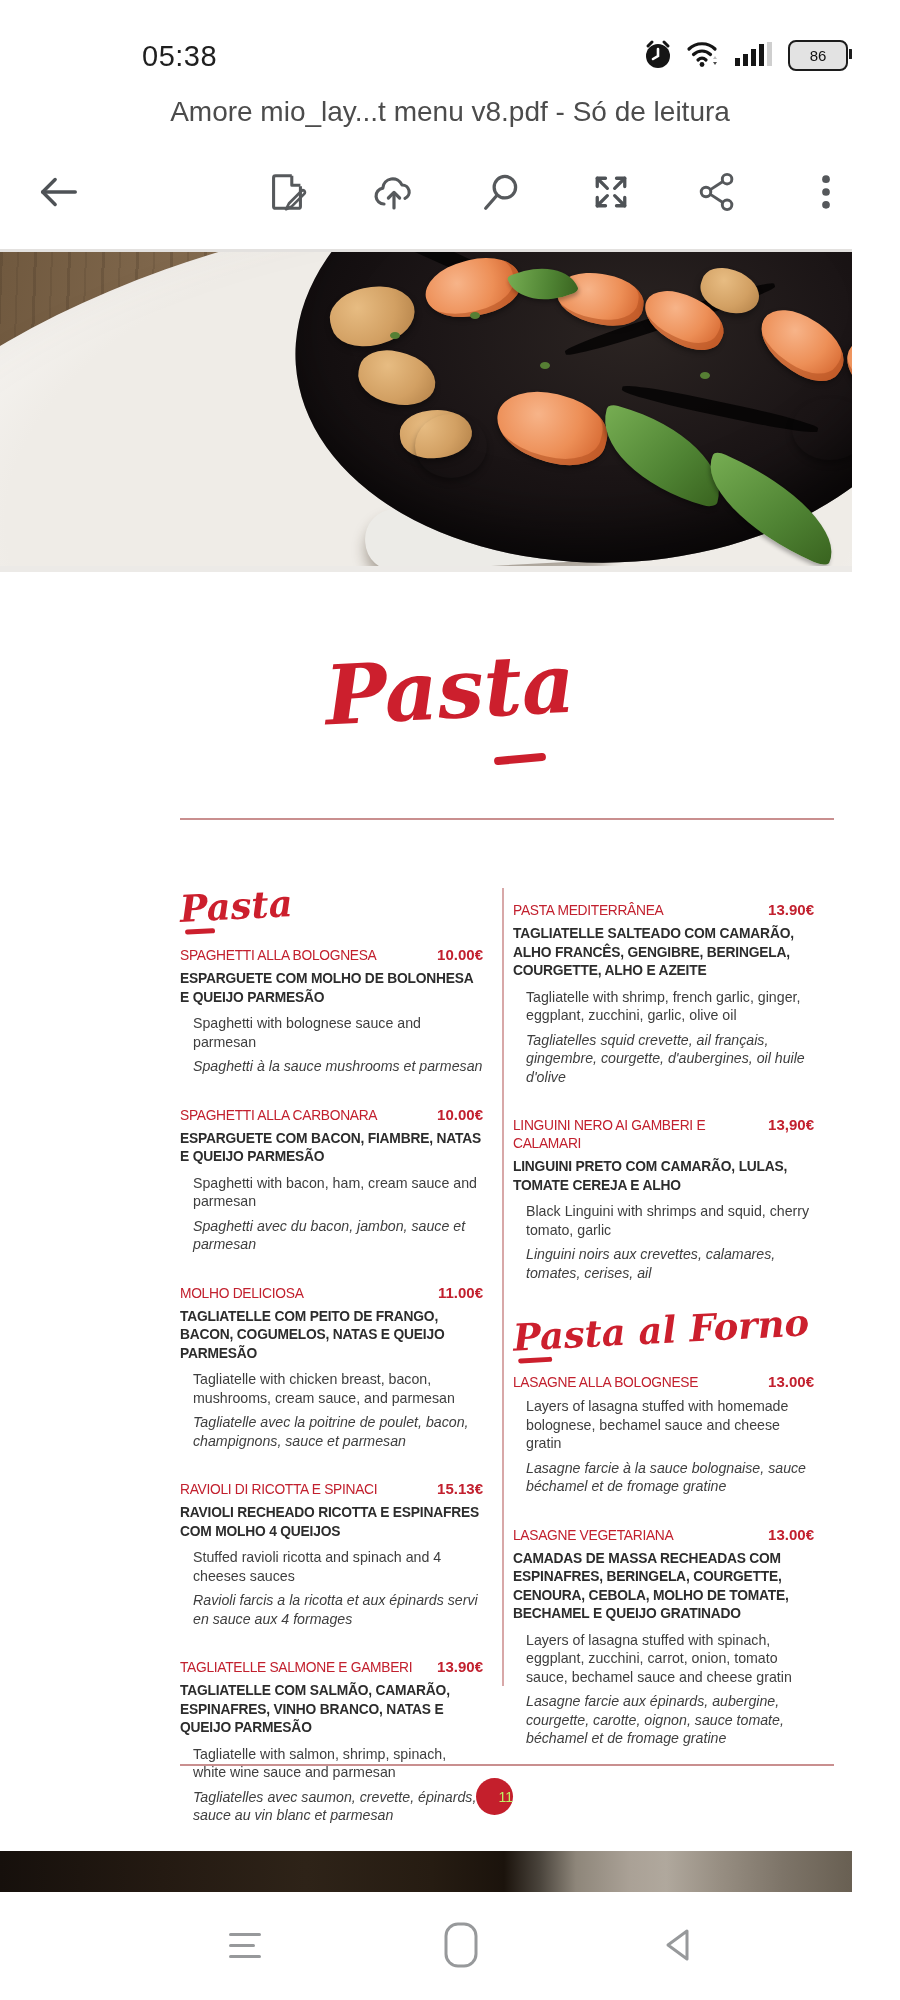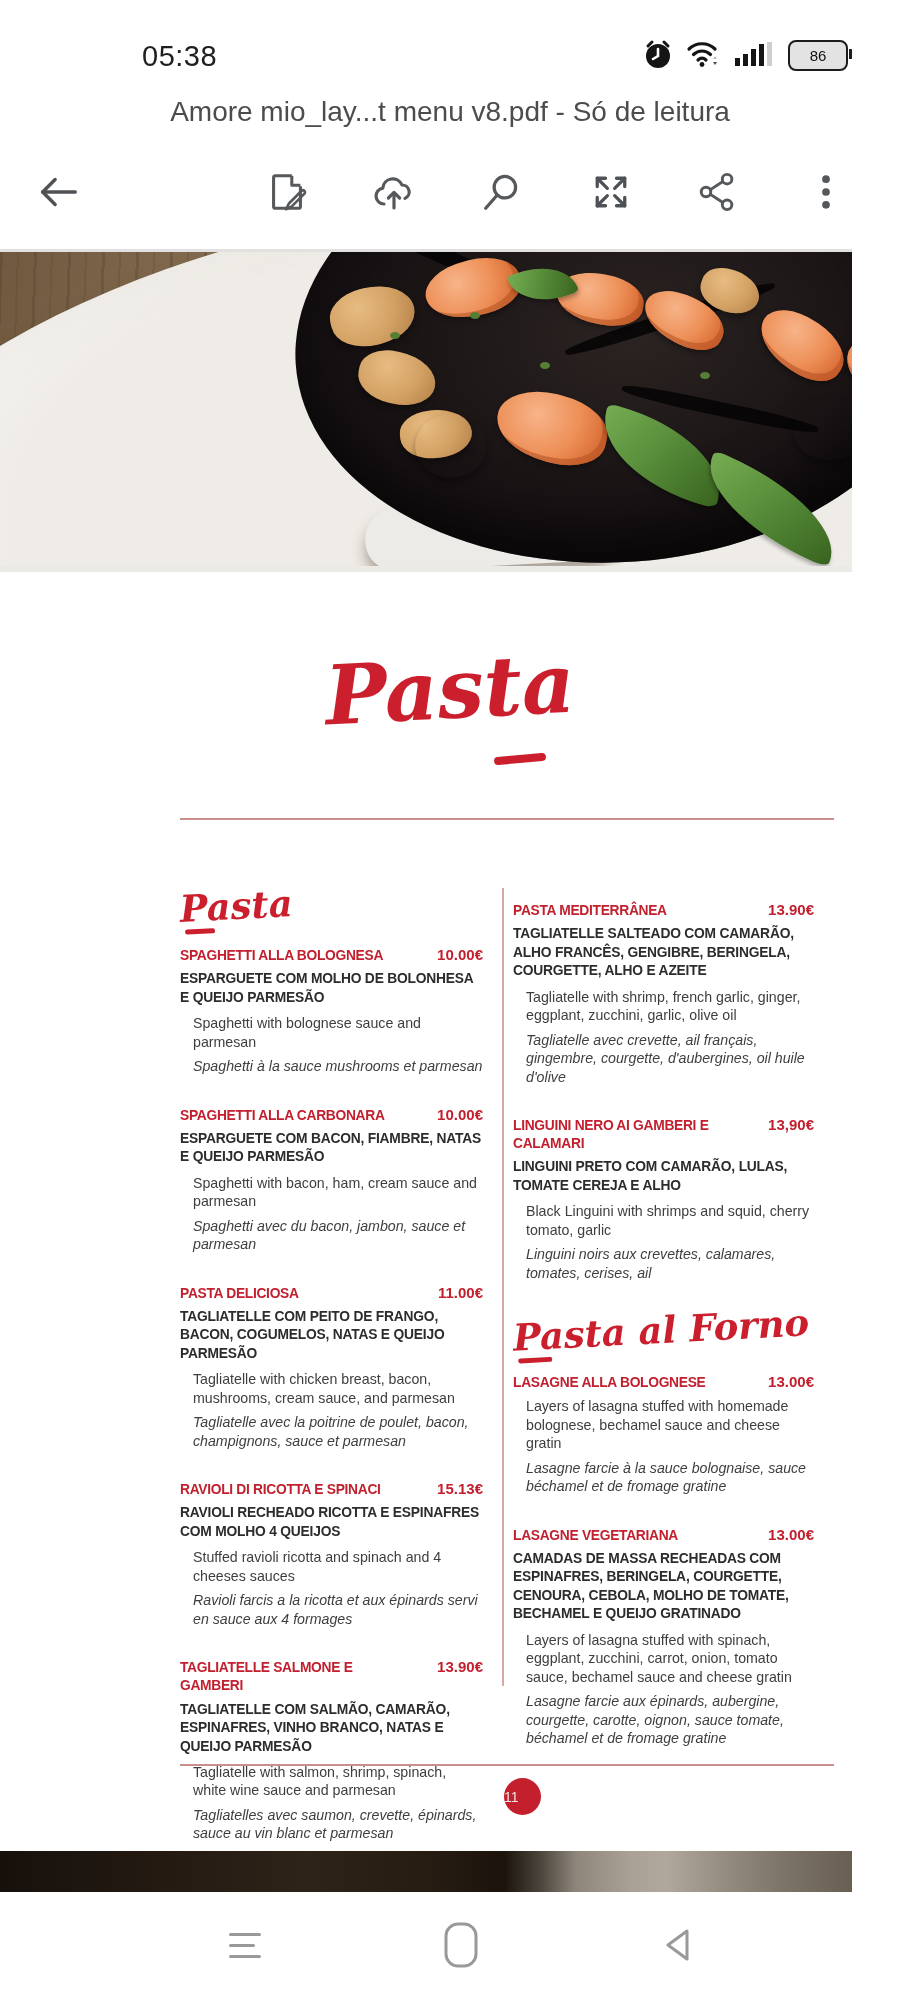--- a/index.html
+++ b/index.html
@@ -61,28 +61,28 @@
   .colhead{margin:0 0 14px 0;}
   .colhead .script{font-size:37px;border-bottom:0;}
   .colhead .script:after{content:"";display:block;width:30px;height:5px;background:var(--script-red,#cc1f2d);
        border-radius:3px;margin-top:2px;margin-left:4px;}
   .subhead{margin:4px 0 17px 0;}
   .subhead .script{font-size:37px;}
   .subhead .script:after{content:"";display:block;width:34px;height:5px;background:var(--script-red,#cc1f2d);
        border-radius:3px;margin-top:2px;margin-left:4px;}
   .menu-item{margin-bottom:30px;}
   .mi-name{position:relative;padding-right:64px;margin-bottom:6px;}
-  .mi-name .nm{font-size:13.8px;font-weight:700;letter-spacing:-.3px;line-height:1.25;color:var(--accent-red,#c2202e);}
+  .mi-name .nm{font-size:13.8px;font-weight:400;letter-spacing:-.3px;line-height:1.25;color:var(--accent-red,#c2202e);}
   .mi-price{position:absolute;right:-64px;top:0;font-size:15px;font-weight:700;color:var(--accent-red,#c2202e);white-space:nowrap;}
   .mi-name .mi-price{right:0;}
   .mi-pt{font-size:13.8px;font-weight:700;letter-spacing:-.2px;line-height:1.34;color:#2c2c2c;margin-bottom:7px;}
   .mi-en{font-size:14.2px;line-height:1.3;color:#3e3e3e;padding-left:13px;margin-bottom:6px;}
   .mi-fr{font-size:14.2px;font-style:italic;line-height:1.3;color:#3e3e3e;padding-left:13px;}
-  .badge{position:absolute;left:504px;top:1206px;width:37px;height:37px;border-radius:50%;
-         background:var(--badge-red,#c41f2c);color:#e5e5e5;font-size:14px;display:flex;align-items:center;justify-content:flex-start;}
+  .badge{position:absolute;left:476px;top:1206px;width:37px;height:37px;border-radius:50%;
+         background:var(--badge-red,#c41f2c);color:#bef264;font-size:14px;display:flex;align-items:center;justify-content:flex-end;}
   
   .next-strip{position:absolute;left:0;top:1851px;width:900px;height:41px;
      background:linear-gradient(90deg,#16100c 0%,#241a12 18%,#2e2318 34%,#261c12 48%,#1b130c 56%,#4a443c 60%,#8e867a 64%,#aaa196 70%,#b0a89d 74%,#978e82 80%,#7d7468 87%,#6a6154 94%,#5f574a 100%);}
   
   .navbar{position:absolute;left:0;top:1892px;width:900px;height:108px;background:#fff;}
   .nbtn{position:absolute;top:18px;width:70px;height:70px;background:none;border:none;padding:0;
         display:flex;align-items:center;justify-content:center;}
   .burger span{display:block;height:3px;border-radius:2px;background:#97999b;margin:8px 0;}
 </style>
 </head>
@@ -235,21 +235,21 @@
             <div class="mi-en">Spaghetti with bolognese sauce and parmesan</div>
             <div class="mi-fr">Spaghetti à la sauce mushrooms et parmesan</div>
           </div>
           <div class="menu-item">
             <div class="mi-name"><span class="nm">SPAGHETTI ALLA CARBONARA</span><span class="mi-price">10.00€</span></div>
             <div class="mi-pt">ESPARGUETE COM BACON, FIAMBRE, NATAS E QUEIJO PARMESÃO</div>
             <div class="mi-en">Spaghetti with bacon, ham, cream sauce and parmesan</div>
             <div class="mi-fr">Spaghetti avec du bacon, jambon, sauce et parmesan</div>
           </div>
           <div class="menu-item">
-            <div class="mi-name"><span class="nm">PASTA DELICIOSA</span><span class="mi-price">11.00€</span></div>
+            <div class="mi-name"><span class="nm">MOLHO DELICIOSA</span><span class="mi-price">11.00€</span></div>
             <div class="mi-pt">TAGLIATELLE COM PEITO DE FRANGO, BACON, COGUMELOS, NATAS E QUEIJO PARMESÃO</div>
             <div class="mi-en">Tagliatelle with chicken breast, bacon, mushrooms, cream sauce, and parmesan</div>
             <div class="mi-fr">Tagliatelle avec la poitrine de poulet, bacon, champignons, sauce et parmesan</div>
           </div>
           <div class="menu-item">
             <div class="mi-name"><span class="nm">RAVIOLI DI RICOTTA E SPINACI</span><span class="mi-price">15.13€</span></div>
             <div class="mi-pt">RAVIOLI RECHEADO RICOTTA E ESPINAFRES COM MOLHO 4 QUEIJOS</div>
             <div class="mi-en">Stuffed ravioli ricotta and spinach and 4 cheeses sauces</div>
             <div class="mi-fr">Ravioli farcis a la ricotta et aux épinards servi en sauce aux 4 formages</div>
           </div>
@@ -263,21 +263,21 @@
     </div>
 
     <div class="coldivider"></div>
 
     <div class="col right">
       <div id="right-items-top">
           <div class="menu-item">
             <div class="mi-name"><span class="nm">PASTA MEDITERRÂNEA</span><span class="mi-price">13.90€</span></div>
             <div class="mi-pt">TAGLIATELLE SALTEADO COM CAMARÃO, ALHO FRANCÊS, GENGIBRE, BERINGELA, COURGETTE, ALHO E AZEITE</div>
             <div class="mi-en">Tagliatelle with shrimp, french garlic, ginger, eggplant, zucchini, garlic, olive oil</div>
-            <div class="mi-fr">Tagliatelle avec crevette, ail français, gingembre, courgette, d'aubergines, oil huile d'olive</div>
+            <div class="mi-fr">Tagliatelles squid crevette, ail français, gingembre, courgette, d'aubergines, oil huile d'olive</div>
           </div>
           <div class="menu-item">
             <div class="mi-name"><span class="nm">LINGUINI NERO AI GAMBERI E CALAMARI</span><span class="mi-price">13,90€</span></div>
             <div class="mi-pt">LINGUINI PRETO COM CAMARÃO, LULAS, TOMATE CEREJA E ALHO</div>
             <div class="mi-en">Black Linguini with shrimps and squid, cherry tomato, garlic</div>
             <div class="mi-fr">Linguini noirs aux crevettes, calamares, tomates, cerises, ail</div>
           </div>
         </div>
       <div class="subhead">
         <span class="script">Pasta al Forno</span>

